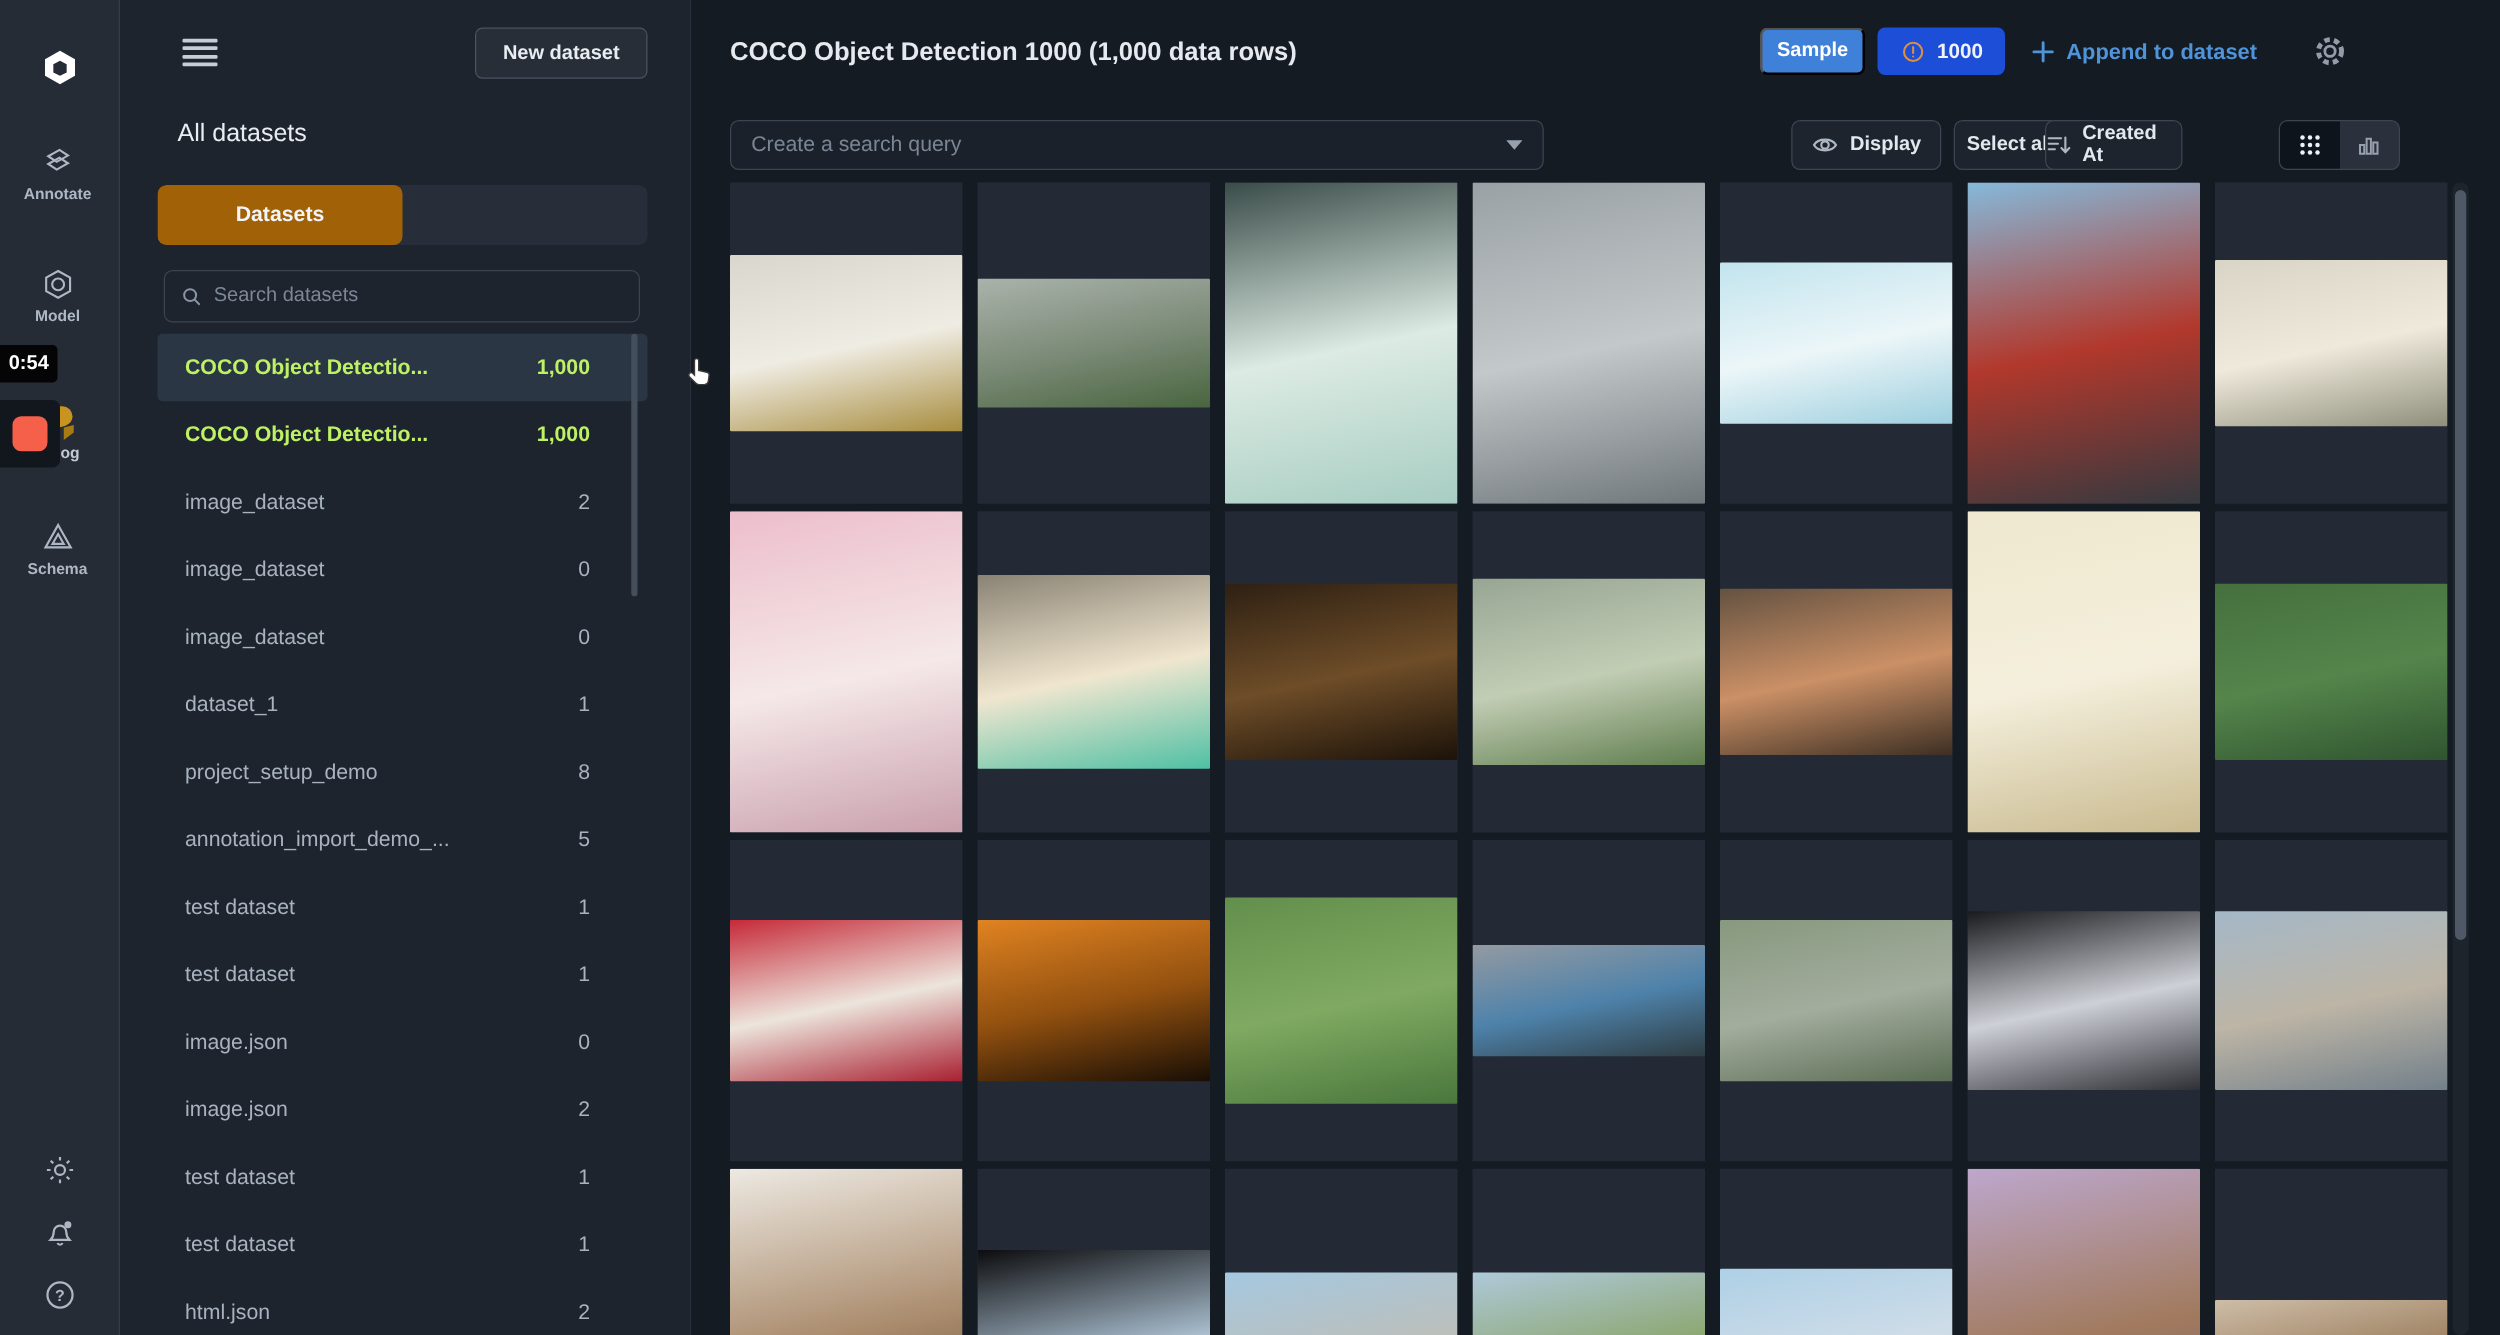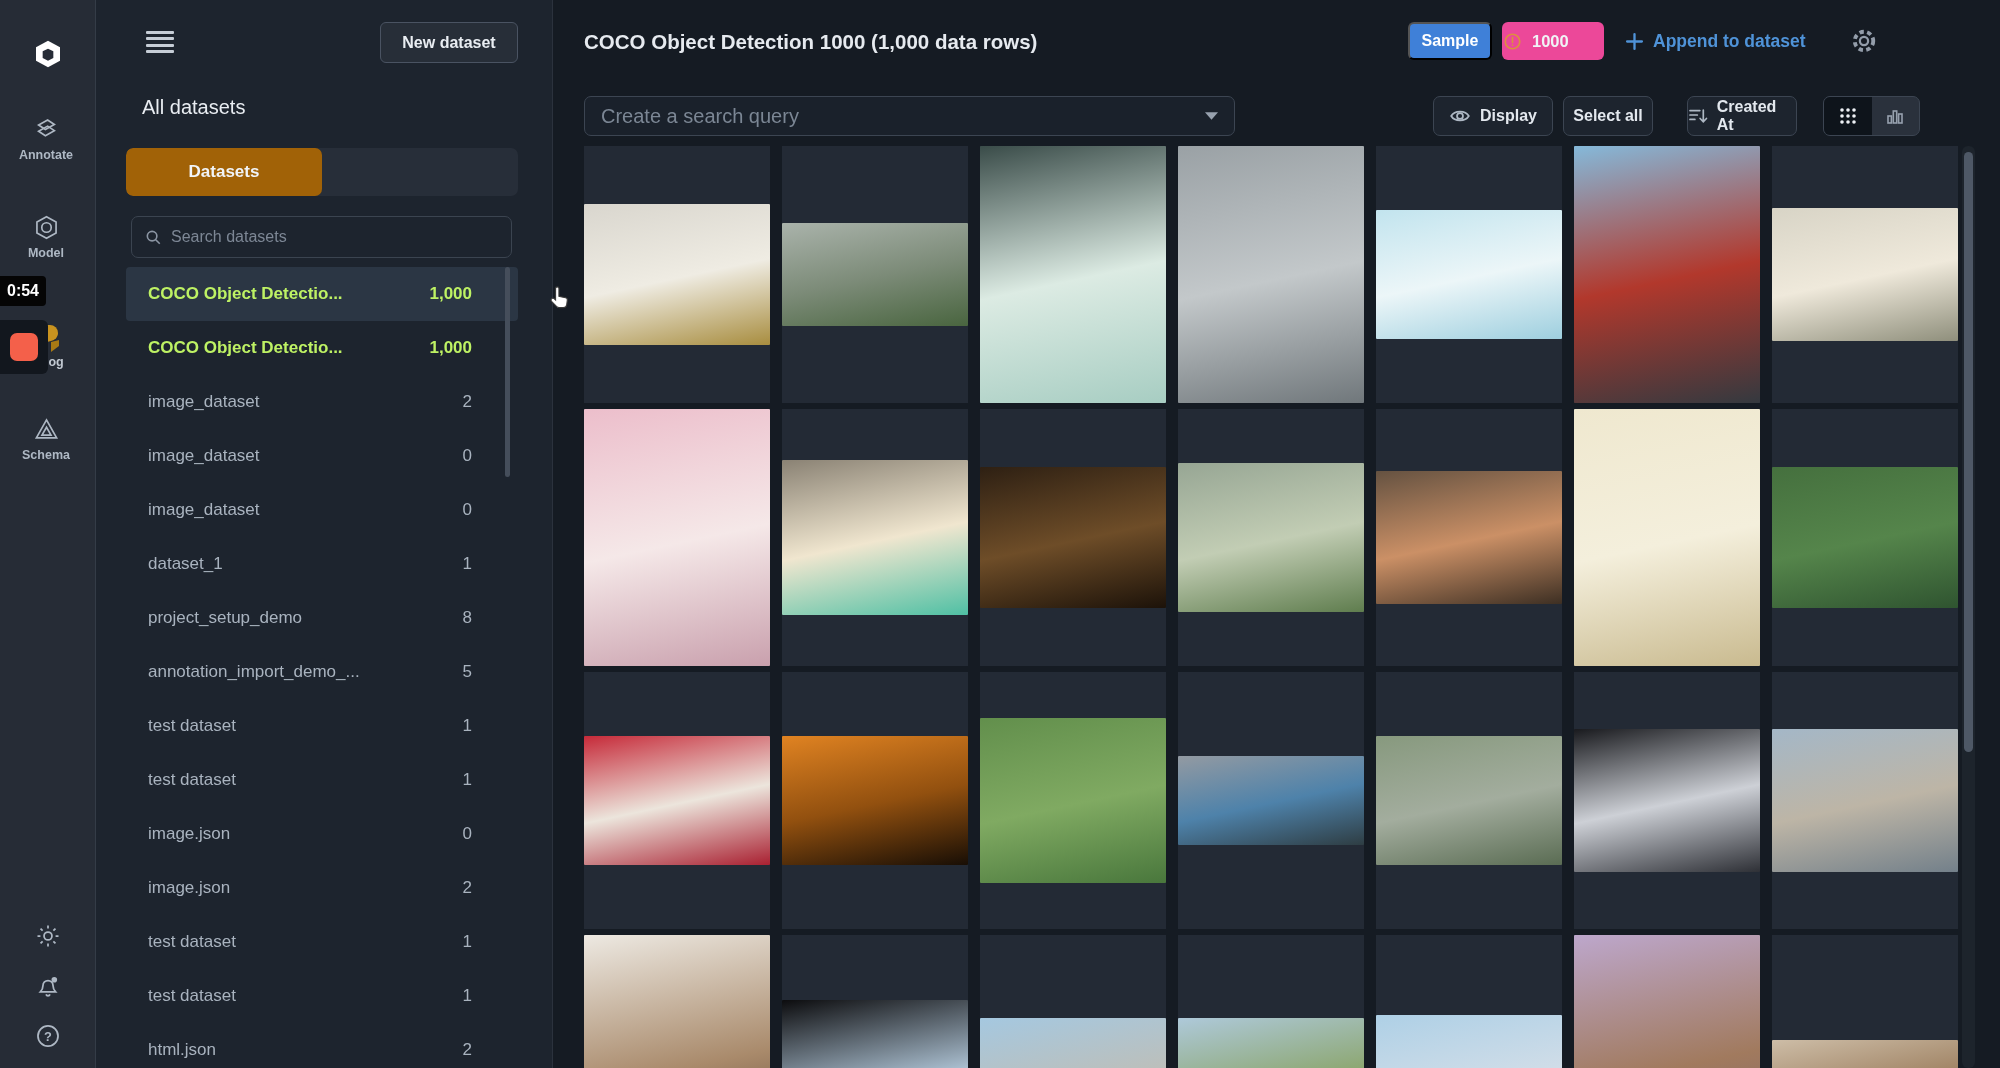--- a/index.html
+++ b/index.html
@@ -42,29 +42,29 @@
   .ds-row .ct { margin-left:12px; }
   .ds-row.bright { color:#bef264; font-weight:700; }
   .ds-row.selected { background:#2b3644; }
   .panel-scroll { position:absolute; left:409px; top:267px; width:5px; height:210px; background:#454e5b; border-radius:3px; cursor:pointer; }
 
   
   .main { position:absolute; left:553px; top:0; width:1447px; height:1068px; background:#151b23; }
   .page-title { position:absolute; left:31px; top:30px; font-size:20.5px; font-weight:700; color:#e6eaef; }
   .sample-btn { position:absolute; left:855px; top:22px; width:84px; height:38px; background:#3f80d8; border-radius:6px;
                 color:#fff; font-size:16px; font-weight:700; display:flex; align-items:center; justify-content:center; cursor:pointer; }
-  .count-badge { position:absolute; left:949px; top:22px; width:102px; height:38px; background:#ec4899; border-radius:6px;
-                 display:flex; align-items:center; gap:9px; color:#f0f3f6; font-size:16.5px; font-weight:700; cursor:pointer; }
+  .count-badge { position:absolute; left:949px; top:22px; width:102px; height:38px; background:#1d4ed8; border-radius:6px;
+                 display:flex; align-items:center; justify-content:center; gap:9px; color:#f0f3f6; font-size:16.5px; font-weight:700; cursor:pointer; }
   .append-btn { position:absolute; left:1072px; top:22px; height:38px; display:flex; align-items:center; gap:9px;
                 color:#4f93d8; font-size:17.5px; font-weight:700; cursor:pointer; }
   .gear-btn { position:absolute; left:1296px; top:26px; cursor:pointer; }
 
   .query-box { position:absolute; left:31px; top:96px; width:651px; height:40px; border:1px solid #3c4552; border-radius:7px;
                background:#1a212b; display:flex; align-items:center; padding:0 16px; cursor:pointer; }
-  .query-box .ph { flex:1; color:#7b8694; font-size:20px; }
+  .query-box .ph { flex:1; color:#7b8694; font-size:17px; }
   .tbtn { position:absolute; top:96px; height:40px; border:1px solid #3c4552; border-radius:7px; background:#1d242e;
           color:#e3e8ee; font-size:16px; font-weight:700; display:flex; align-items:center; justify-content:center; gap:9px; cursor:pointer; }
   .toggle { position:absolute; left:1270px; top:96px; width:97px; height:40px; border:1px solid #3c4552; border-radius:7px;
             background:#2a313c; display:flex; overflow:hidden; }
   .toggle .seg { width:50%; display:flex; align-items:center; justify-content:center; cursor:pointer; }
   .toggle .seg.active { background:#0e141b; }
 
   .grid { position:absolute; left:31px; top:146px; display:grid; grid-template-columns:repeat(7,186px);
           grid-auto-rows:257px; gap:6px 12px; }
   .tile { background:#232a35; display:flex; justify-content:center; align-items:center; overflow:hidden; cursor:pointer; }
@@ -276,21 +276,21 @@
       <path d="M2 10 C5 4.8 15 4.8 18 10 C15 15.2 5 15.2 2 10 Z"></path>
         <circle cx="10" cy="10" r="2.7"></circle>
     </svg>
     <span>Display</span>
   </div>
 
   <div class="tbtn" style="left:1010px;width:90px">
     <span>Select all</span>
   </div>
 
-  <div class="tbtn" style="left:1134px;width:110px">
+  <div class="tbtn" style="left:1083px;width:110px">
     <svg width="20" height="18" viewBox="0 0 20 18" style="stroke:#aeb8c4;fill:none;stroke-width:1.7;stroke-linecap:round">
       <path d="M2 3.5 H12 M2 8 H9.5 M2 12.5 H7"></path>
       <path d="M15.5 3 V14.5 M12.3 11.5 L15.5 14.8 L18.7 11.5"></path>
     </svg>
     <span>Created At</span>
   </div>
 
   <div class="toggle">
     <div class="seg active">
       <svg width="20" height="20" viewBox="0 0 20 20" fill="#eef1f5">

